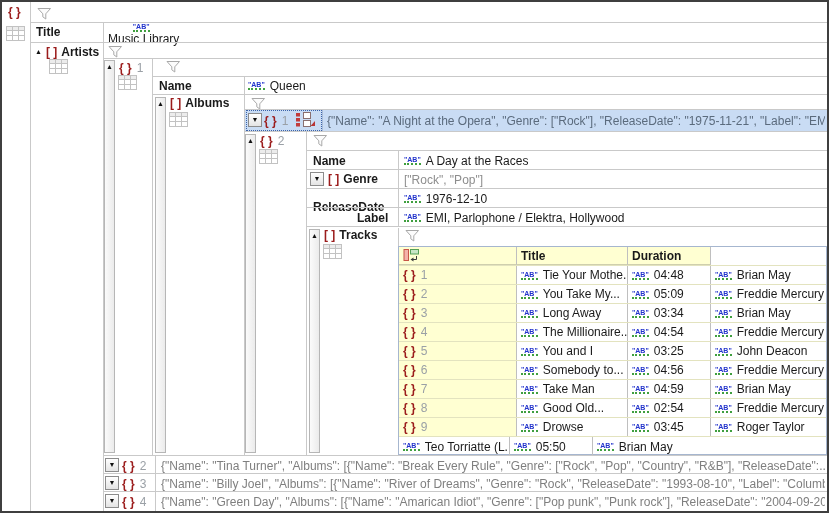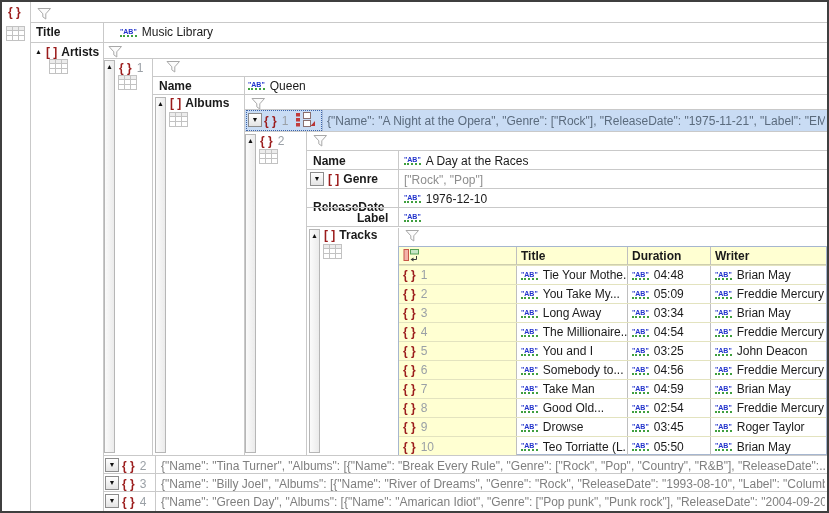--- a/index.html
+++ b/index.html
@@ -57,21 +57,21 @@
 
   <svg class="icon" style="left:35px;top:5px;" width="15" height="13">
     <path d="M1 1.5 H13.5 L8.8 6.8 V12 L5.8 9.8 V6.8 Z" fill="#fcfcfc" stroke="#a8a8a8"></path>
   </svg>
   <div class="hl" style="left:28px;top:20px;width:797px;"></div>
 
   <div class="row b" style="left:34px;top:21px;height:18px;">
     <span>Title</span>
   </div>
   <div class="vl" style="left:101px;top:20px;height:489px;"></div>
-  <div class="row" style="left:118px;top:21px;height:18px;">
+  <div class="row" style="left:106px;top:21px;height:18px;flex-direction:column;">
     <span class="ab"></span>
     <span>Music Library</span>
   </div>
   <div class="hl" style="left:28px;top:40px;width:797px;"></div>
 
   <div class="row" style="left:33px;top:42px;height:16px;">
     <span class="tri">▲</span>
     <span class="arr" style="margin-left:4px;"></span>
     <span class="b" style="margin-left:4px;">Artists</span>
   </div>
@@ -208,20 +208,21 @@
     <span class="ab"></span>
     <span>1976-12-10</span>
   </div>
   <div class="hl" style="left:304px;top:205px;width:521px;"></div>
 
   <div class="row b" style="left:311px;top:207px;height:17px;padding-left:44px;">
     <span>Label</span>
   </div>
   <div class="row" style="left:402px;top:207px;height:17px;">
     <span class="ab"></span>
+    <span>EMI, Parlophone / Elektra, Hollywood</span>
   </div>
   <div class="hl" style="left:304px;top:224px;width:521px;"></div>
 
   <div class="band" style="left:307px;top:227px;height:224px;">
       <span class="tri">▲</span>
     </div>
   <div class="row" style="left:322px;top:225px;height:16px;">
     <span class="arr"></span>
     <span class="b" style="margin-left:4px;">Tracks</span>
   </div>
@@ -246,23 +247,20 @@
           <path d="M13.5 8 v3.5 h-4" fill="none" stroke="#3c3c3c"></path>
           <path d="M10.5 9.5 L7.5 11.5 L10.5 13.5 Z" fill="#3c3c3c"></path>
         </svg>
       </div>
       <div class="tc tc1">
           <span>Title</span>
         </div>
       <div class="tc tc2">
           <span>Duration</span>
         </div>
-      <div class="tc tc3">
-          <span>Writer</span>
-        </div>
     </div>
 
     <div class="trow">
       <div class="tc tc0">
           <span class="obj"></span>
           <span class="num">1</span>
         </div>
       <div class="tc tc1">
           <span class="ab"></span>
           <span>Tie Your Mothe...</span>
@@ -414,24 +412,20 @@
       <div class="tc tc2">
           <span class="ab"></span>
           <span>03:45</span>
         </div>
       <div class="tc tc3">
           <span class="ab"></span>
           <span>Roger Taylor</span>
         </div>
     </div>
     <div class="trow last">
-      <div class="tc tc0">
-          <span class="obj"></span>
-          <span class="num">10</span>
-        </div>
       <div class="tc tc1">
           <span class="ab"></span>
           <span>Teo Torriatte (L...</span>
         </div>
       <div class="tc tc2">
           <span class="ab"></span>
           <span>05:50</span>
         </div>
       <div class="tc tc3">
           <span class="ab"></span>

